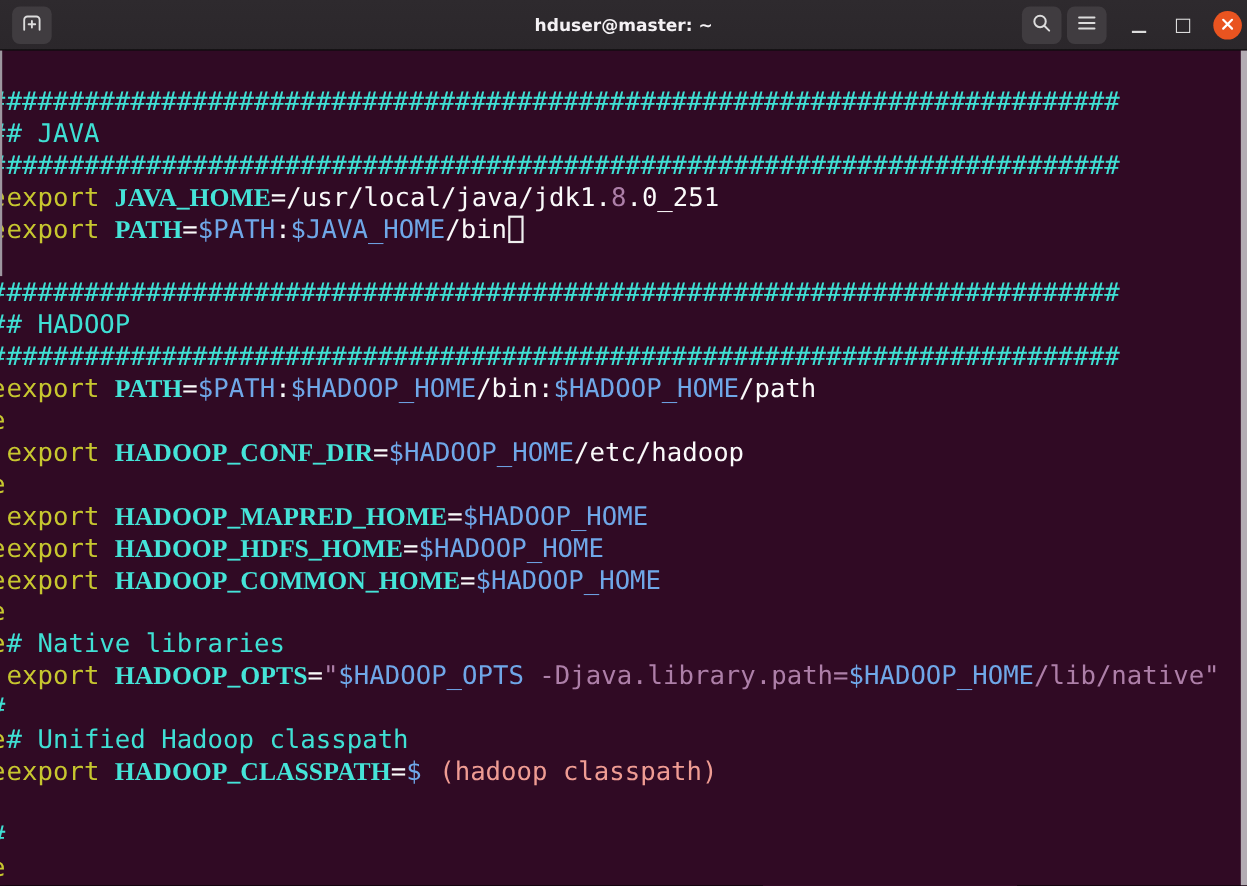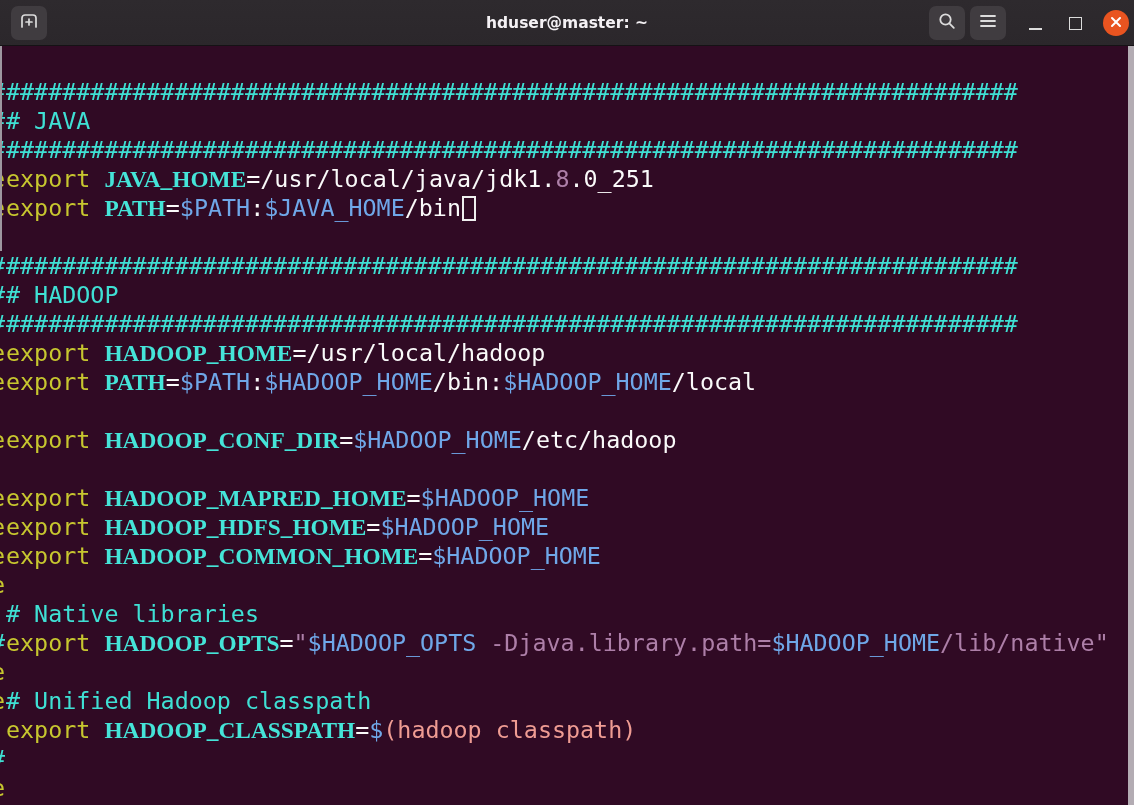--- a/index.html
+++ b/index.html
@@ -36,21 +36,21 @@
   #terminal{position:absolute;top:46px;left:0;right:0;bottom:0;background:var(--terminal-bg);
     padding:32px 0 0 6px;overflow:hidden;
     font-family:"DejaVu Sans Mono",monospace;font-size:23.35px;line-height:29px;}
   .line{white-space:pre;height:29px;color:var(--plain-white);}
   .seg-c{color:var(--comment-cyan);}
   .seg-y{color:var(--keyword-yellow);}
   .seg-v{color:var(--variable-cyan);font-weight:bold;font-family:Liberation Serif, serif;}
   .seg-w{color:var(--plain-white);text-align:right;}
   .seg-b{color:var(--varref-blue);}
   .seg-p{color:var(--string-pink);}
-  .seg-s{color:var(--substitution-salmon);}
+  .seg-s{color:var(--substitution-salmon);margin-left:16px;}
   .cursor{display:inline-block;width:14px;height:25px;border:2px solid #efefef;
     vertical-align:-5px;margin-left:1px;}
 
   
   #left-peek{position:absolute;top:46px;left:0;bottom:0;width:5px;overflow:hidden;
     background:var(--terminal-bg);z-index:4;
     font-family:"DejaVu Sans Mono",monospace;font-size:23.35px;line-height:29px;}
   #left-peek-inner{margin-left:-9px;padding-top:32px;}
   #left-peek-bar{position:absolute;top:46px;left:0;width:2px;height:205px;background:#9e97a0;z-index:5;}
 
@@ -112,22 +112,21 @@
     <div>
         <div class="line"><span class="seg-c">########################################################################</span></div>
         <div class="line"><span class="seg-c"># JAVA</span></div>
         <div class="line"><span class="seg-c">########################################################################</span></div>
         <div class="line"><span class="seg-y">export </span><span class="seg-v">JAVA_HOME</span><span class="seg-w">=/usr/local/java/jdk1.</span><span class="seg-p">8</span><span class="seg-w">.0_251</span></div>
         <div class="line"><span class="seg-y">export </span><span class="seg-v">PATH</span><span class="seg-w">=</span><span class="seg-b">$PATH</span><span class="seg-w">:</span><span class="seg-b">$JAVA_HOME</span><span class="seg-w">/bin</span><span class="cursor"></span></div>
         <div class="line"></div>
         <div class="line"><span class="seg-c">########################################################################</span></div>
         <div class="line"><span class="seg-c"># HADOOP</span></div>
         <div class="line"><span class="seg-c">########################################################################</span></div>
-        <div class="line"><span class="seg-y">export </span><span class="seg-v">HADOOP_HOME</span><span class="seg-w">=/usr/local/hadoop</span></div>
-        <div class="line"><span class="seg-y">export </span><span class="seg-v">PATH</span><span class="seg-w">=</span><span class="seg-b">$PATH</span><span class="seg-w">:</span><span class="seg-b">$HADOOP_HOME</span><span class="seg-w">/bin:</span><span class="seg-b">$HADOOP_HOME</span><span class="seg-w">/local</span></div>
+        <div class="line"><span class="seg-y">export </span><span class="seg-v">PATH</span><span class="seg-w">=</span><span class="seg-b">$PATH</span><span class="seg-w">:</span><span class="seg-b">$HADOOP_HOME</span><span class="seg-w">/bin:</span><span class="seg-b">$HADOOP_HOME</span><span class="seg-w">/path</span></div>
         <div class="line"></div>
         <div class="line"><span class="seg-y">export </span><span class="seg-v">HADOOP_CONF_DIR</span><span class="seg-w">=</span><span class="seg-b">$HADOOP_HOME</span><span class="seg-w">/etc/hadoop</span></div>
         <div class="line"></div>
         <div class="line"><span class="seg-y">export </span><span class="seg-v">HADOOP_MAPRED_HOME</span><span class="seg-w">=</span><span class="seg-b">$HADOOP_HOME</span></div>
         <div class="line"><span class="seg-y">export </span><span class="seg-v">HADOOP_HDFS_HOME</span><span class="seg-w">=</span><span class="seg-b">$HADOOP_HOME</span></div>
         <div class="line"><span class="seg-y">export </span><span class="seg-v">HADOOP_COMMON_HOME</span><span class="seg-w">=</span><span class="seg-b">$HADOOP_HOME</span></div>
         <div class="line"></div>
         <div class="line"><span class="seg-c"># Native libraries</span></div>
         <div class="line"><span class="seg-y">export </span><span class="seg-v">HADOOP_OPTS</span><span class="seg-w">=</span><span class="seg-p">"</span><span class="seg-b">$HADOOP_OPTS</span><span class="seg-p"> -Djava.library.path=</span><span class="seg-b">$HADOOP_HOME</span><span class="seg-p">/lib/native"</span></div>
         <div class="line"></div>

